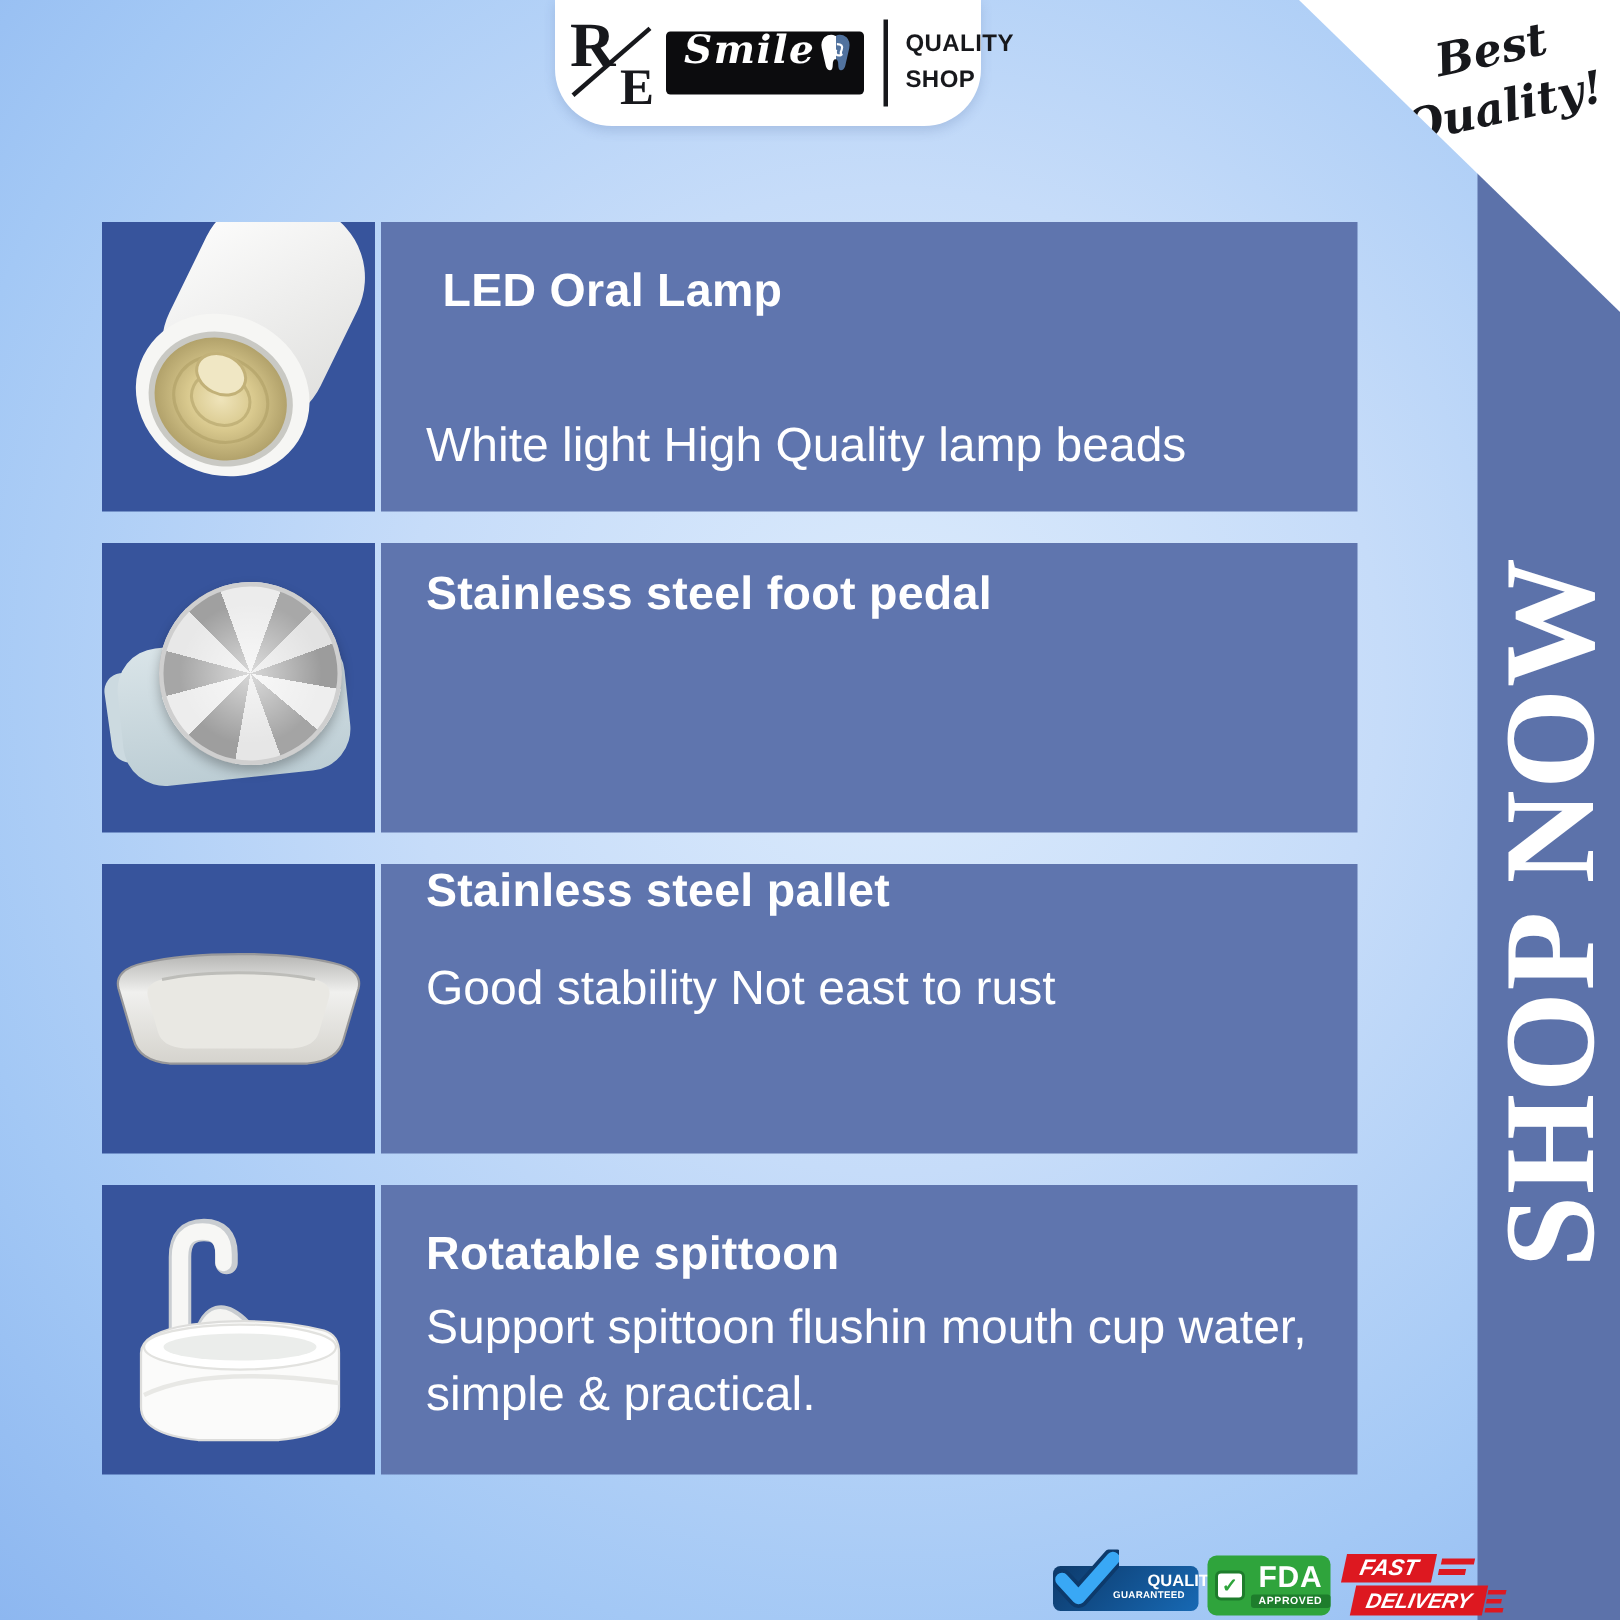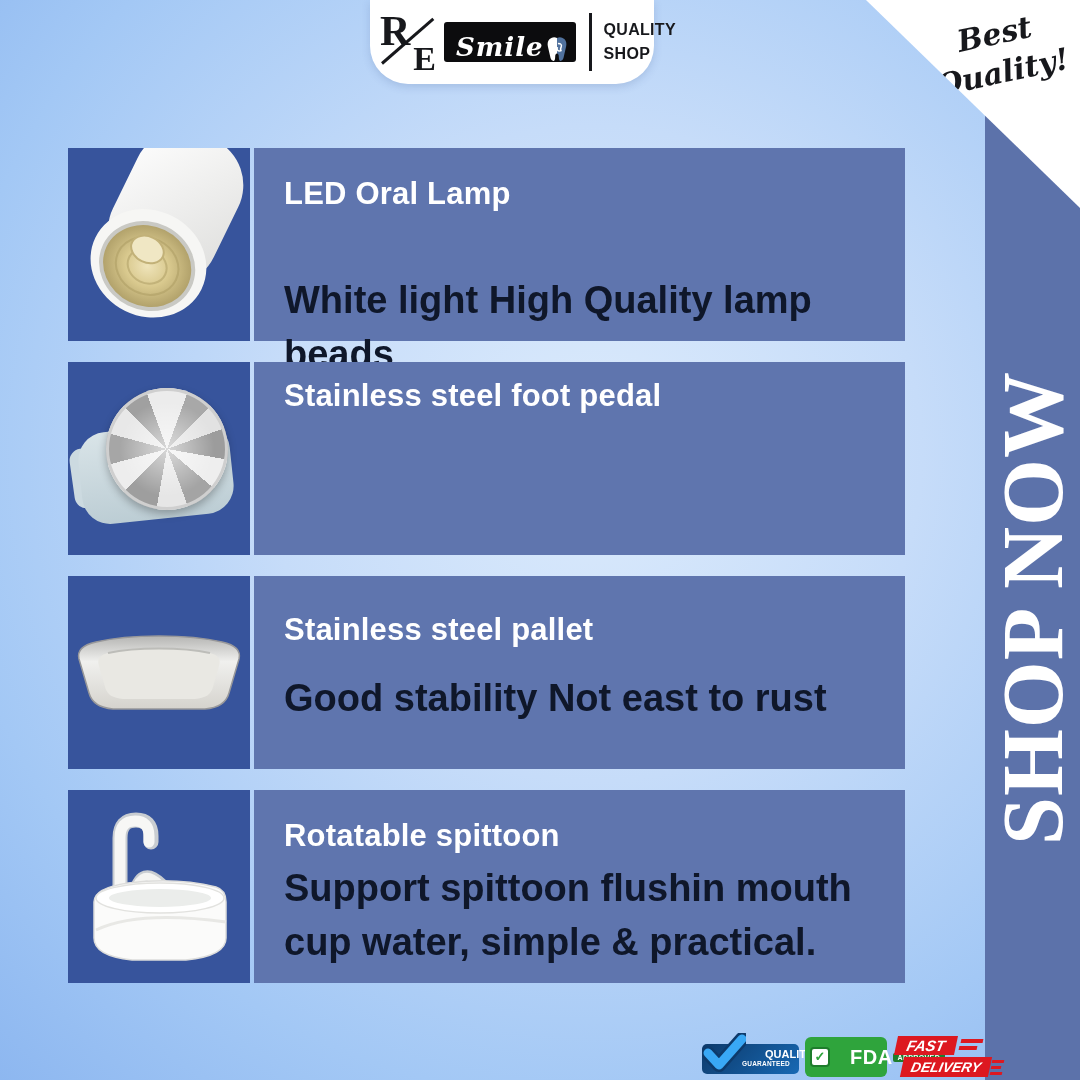--- a/index.html
+++ b/index.html
@@ -29,40 +29,40 @@
   .logo-pill { position:absolute; left:370px; top:0; width:284px; height:84px; background:#ffffff;
     border-radius:0 0 38px 38px; box-shadow:0 3px 8px rgba(50,80,140,.18); z-index:6;
     display:flex; align-items:center; }
   .monogram { position:relative; width:56px; height:60px; margin-left:10px; flex:none; }
   .mono-r { position:absolute; left:0; top:-2px; font-family:"Liberation Serif", serif; font-weight:700;
     font-size:42px; line-height:1; color:#17181c; }
   .mono-slash { position:absolute; left:2px; top:50px; width:68px; height:3px; background:#17181c;
     transform:rotate(-41deg); transform-origin:left center; }
   .mono-e { position:absolute; right:0; bottom:-4px; font-family:"Liberation Serif", serif; font-weight:700;
     font-size:34px; line-height:1; color:#17181c; }
-  .script-box { margin-left:8px; height:40px; background:#0c0c0e; border-radius:3px;
-    display:flex; align-items:flex-end; padding:0 8px 0 12px; flex:none; }
+  .script-box { margin-left:8px; height:26px; background:#0c0c0e; border-radius:3px;
+    display:flex; align-items:center; padding:0 8px 16px 12px; flex:none; }
   .script-name { font-family:"DejaVu Serif", serif; font-style:italic; font-weight:700;
     font-size:26px; color:#ffffff; letter-spacing:1px; }
   .tooth { margin-left:2px; display:block; }
   .logo-divider { width:3px; height:58px; background:#17181c; margin:0 12px 0 13px; flex:none; }
   .store-label { font-weight:700; font-size:16px; color:#17181c; line-height:1.5; letter-spacing:.3px; }
 
   
   .rows { position:absolute; left:68px; top:148px; width:837px; z-index:1; }
   .product-row { display:flex; height:193px; margin-bottom:21px; }
   .img-panel { position:relative; width:182px; flex:none; margin-right:4px; background:#37549C; overflow:hidden; }
   .text-panel { flex:1; background:#5F75AE; color:#ffffff; padding:0 22px 0 30px; }
   .p-title { font-size:31px; font-weight:700; letter-spacing:.2px; }
-  .p-desc  { font-size:38px; font-weight:700; color:#0f172a; line-height:1.42; }
-  .product-row:nth-of-type(1) .p-title { padding-top:28px; }
+  .p-desc  { font-size:32px; font-weight:400; color:#ffffff; line-height:1.42; }
+  .product-row:nth-of-type(1) .p-title { padding-top:28px;margin-left:11px; }
   .product-row:nth-of-type(1) .p-desc  { padding-top:62px; }
   .product-row:nth-of-type(2) .p-title { padding-top:16px; }
   .product-row:nth-of-type(2) .p-desc  { padding-top:22px; }
-  .product-row:nth-of-type(3) .p-title { padding-top:36px; }
+  .product-row:nth-of-type(3) .p-title { }
   .product-row:nth-of-type(3) .p-desc  { padding-top:24px; }
   .product-row:nth-of-type(4) .p-title { padding-top:28px; }
   .product-row:nth-of-type(4) .p-desc  { padding-top:8px; }
 
   
   .pedal-base { position:absolute; left:12px; bottom:36px; width:152px; height:92px;
     background:linear-gradient(180deg,#d9e4e8,#bccdd4); border-radius:28px; transform:rotate(-6deg); }
   .pedal-tab { position:absolute; left:4px; bottom:48px; width:46px; height:60px;
     background:#ccdae0; border-radius:12px; transform:rotate(-8deg); }
   .pedal-disc { position:absolute; left:38px; top:26px; width:122px; height:122px; border-radius:50%;
@@ -79,21 +79,21 @@
   .q-box { position:absolute; left:0; top:9px; width:97px; height:30px;
     background:linear-gradient(135deg,#0d3a6b,#1769B4); border-radius:5px; }
   .q-check { position:absolute; left:0px; top:-2px; }
   .q-text { position:absolute; right:4px; top:13px; width:58px; text-align:center; color:#fff; }
   .q-line1 { font-size:11px; font-weight:800; line-height:1.1;padding-left:28px; }
   .q-line2 { font-size:6.5px; font-weight:700; letter-spacing:.2px; }
   .badge-fda { position:relative; width:82px; height:40px; background:#2FA43C; border-radius:6px;
     display:flex; align-items:center; padding:0 5px; box-sizing:border-box; margin-top:2px; flex:none; }
   .fda-check { width:16px; height:16px; background:#ffffff; border:2px solid #1E7D2C; border-radius:4px;
     color:#2FA43C; font-size:13px; font-weight:800; line-height:16px; text-align:center; flex:none; }
-  .fda-col { margin-left:20px; display:flex; align-items:center; }
+  .fda-col { margin-left:4px; display:flex; flex-direction:column; align-items:center; }
   .fda-word { color:#fff; font-weight:800; font-size:20px; line-height:1; letter-spacing:.5px; }
   .fda-sub { margin-top:1px; background:#1E7D2C; color:#fff; font-weight:800; font-size:7px;
     letter-spacing:.4px; padding:1px 5px; border-radius:2px; }
   .badge-fast { position:relative; width:102px; height:45px; font-style:italic; font-weight:800; color:#fff; flex:none; }
   .fast-bar { position:absolute; left:3px; top:1px; width:60px; height:19px; background:#DD1820;
     transform:skewX(-12deg); display:flex; align-items:center; justify-content:center; font-size:15px; }
   .delivery-bar { position:absolute; left:9px; top:22px; width:88px; height:20px; background:#DD1820;
     transform:skewX(-12deg); display:flex; align-items:center; justify-content:center; font-size:14px; }
   .dash { position:absolute; background:#DD1820; transform:skewX(-12deg); }
   .d1 { left:68px; top:4px;  width:22px; height:4px; }

